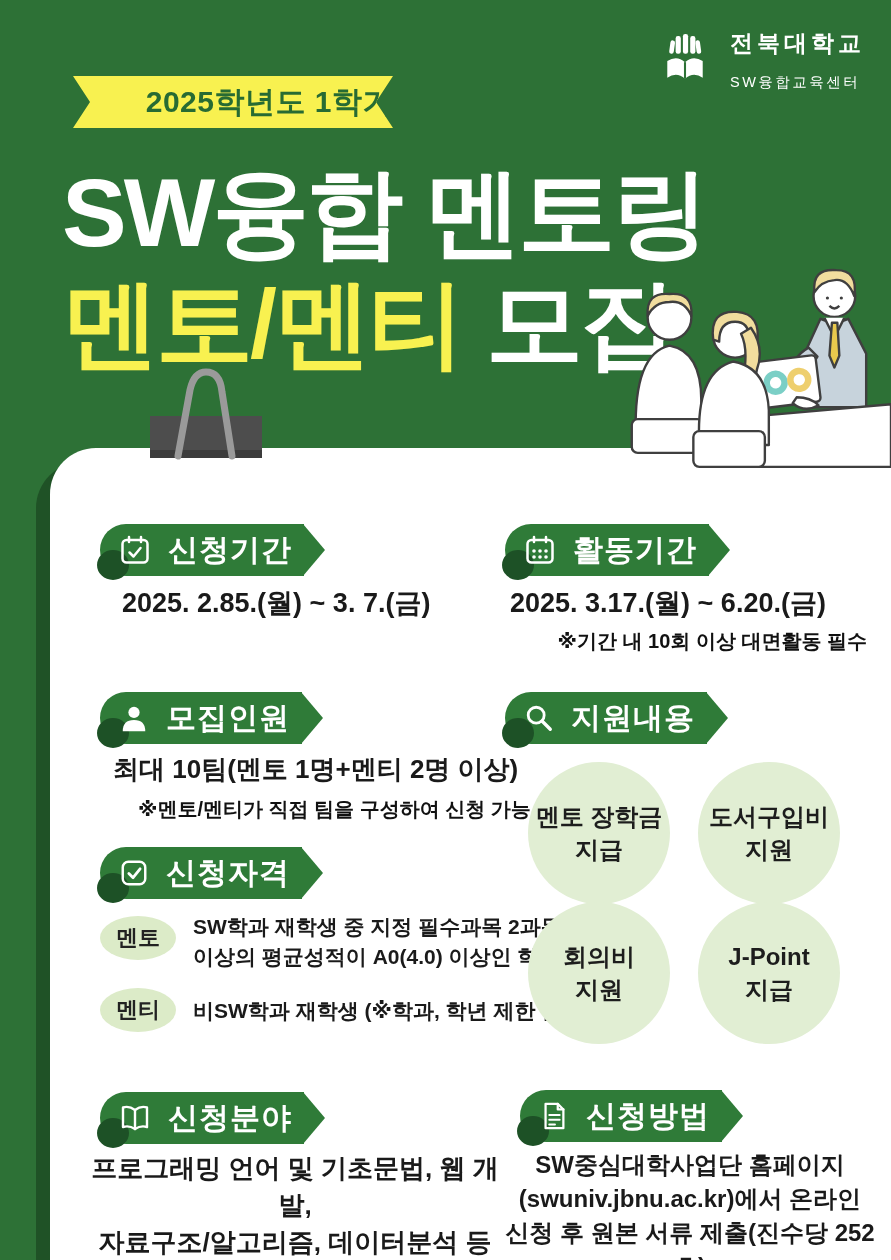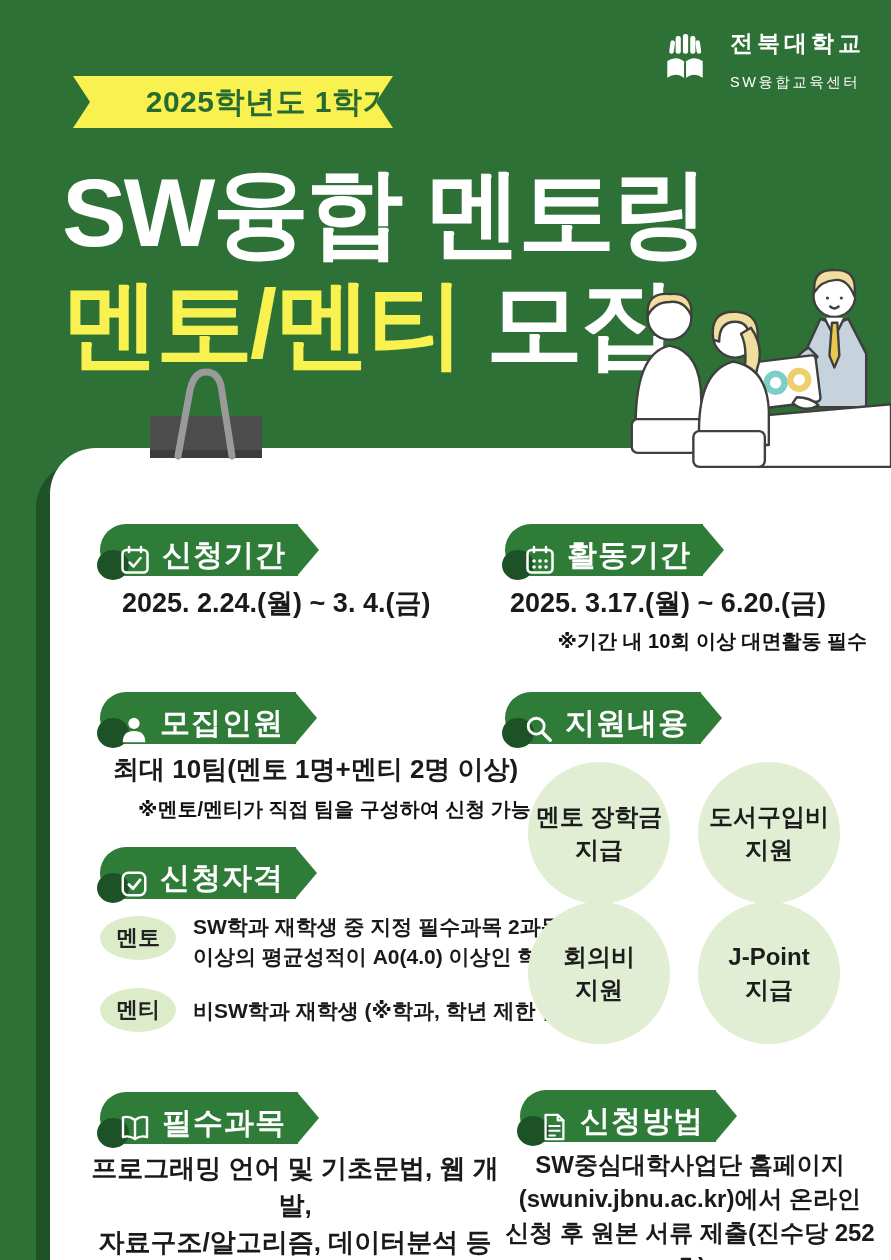--- a/index.html
+++ b/index.html
@@ -41,21 +41,21 @@
     background:#fff;border-top-left-radius:46px;
     box-shadow:-14px 14px 0 0 var(--green-dark);
     z-index:1;
   }
   
   .illus{position:absolute;left:598px;top:256px;z-index:3;}
   .clip{position:absolute;left:146px;top:368px;z-index:3;}
   
   .badge{
     position:absolute;height:52px;z-index:2;
-    display:inline-flex;align-items:flex-end;gap:11px;
+    display:inline-flex;align-items:center;gap:17px;
     background:var(--green-badge);
     border-radius:26px 0 0 26px;
     padding:0 12px 0 19px;
   }
   .badge::before{
     content:'';position:absolute;left:-3px;bottom:-4px;width:32px;height:30px;
     border-radius:50%;background:#1d5126;z-index:-1;
   }
   .b-arrow{position:absolute;right:-21px;top:0;width:22px;height:52px;background:var(--green-badge);
     clip-path:polygon(0 0,100% 50%,0 100%);}
@@ -165,21 +165,21 @@
   <span class="b-ico">
     <svg width="32" height="32" viewBox="0 0 32 32" fill="none" stroke="#fff" stroke-width="2.5" stroke-linecap="round" stroke-linejoin="round">
       <rect x="3.5" y="6" width="25" height="22.5" rx="4"></rect>
       <path d="M10,3 v5 M22,3 v5"></path>
       <path d="M10.5,18.5 l4,4 l7,-8.5"></path>
     </svg>
   </span>
   <span class="b-label">신청기간</span>
   <span class="b-arrow"></span>
 </div>
-<div class="abs date" style="left:122px;top:585px">2025. 2.24.(월) ~ 3. 4.(금)</div>
+<div class="abs date" style="left:122px;top:585px">2025. 2.85.(월) ~ 3. 7.(금)</div>
 
 <div class="badge" style="left:100px;top:692px">
   <span class="b-ico">
     <svg width="30" height="30" viewBox="0 0 32 32" fill="#fff">
       <circle cx="16" cy="10" r="6"></circle>
       <path d="M4,30 Q4,18 16,18 Q28,18 28,30 Z"></path>
     </svg>
   </span>
   <span class="b-label">모집인원</span>
   <span class="b-arrow"></span>
@@ -205,21 +205,21 @@
 <div class="tag-pill" style="left:100px;top:988px">멘티</div>
 <div class="abs two-line" style="left:193px;top:996px">비SW학과 재학생 (※학과, 학년 제한 없음)</div>
 
 <div class="badge" style="left:100px;top:1092px">
   <span class="b-ico">
     <svg width="32" height="32" viewBox="0 0 32 32" fill="none" stroke="#fff" stroke-width="2.4" stroke-linecap="round" stroke-linejoin="round">
       <path d="M16,8 Q10,3.5 4,5.5 L4,25 Q10,23 16,27 Q22,23 28,25 L28,5.5 Q22,3.5 16,8 Z"></path>
       <path d="M16,8 L16,27"></path>
     </svg>
   </span>
-  <span class="b-label">필수과목</span>
+  <span class="b-label">신청분야</span>
   <span class="b-arrow"></span>
 </div>
 <div class="abs center-block" style="left:90px;top:1150px;width:410px;font-size:26px;font-weight:700;">
   <div>프로그래밍 언어 및 기초문법, 웹 개발,</div>
   <div>자료구조/알고리즘, 데이터분석 등</div>
 </div>
 
 <div class="badge" style="left:505px;top:524px">
   <span class="b-ico">
     <svg width="32" height="32" viewBox="0 0 32 32" fill="none" stroke="#fff" stroke-width="2.5" stroke-linecap="round" stroke-linejoin="round">

